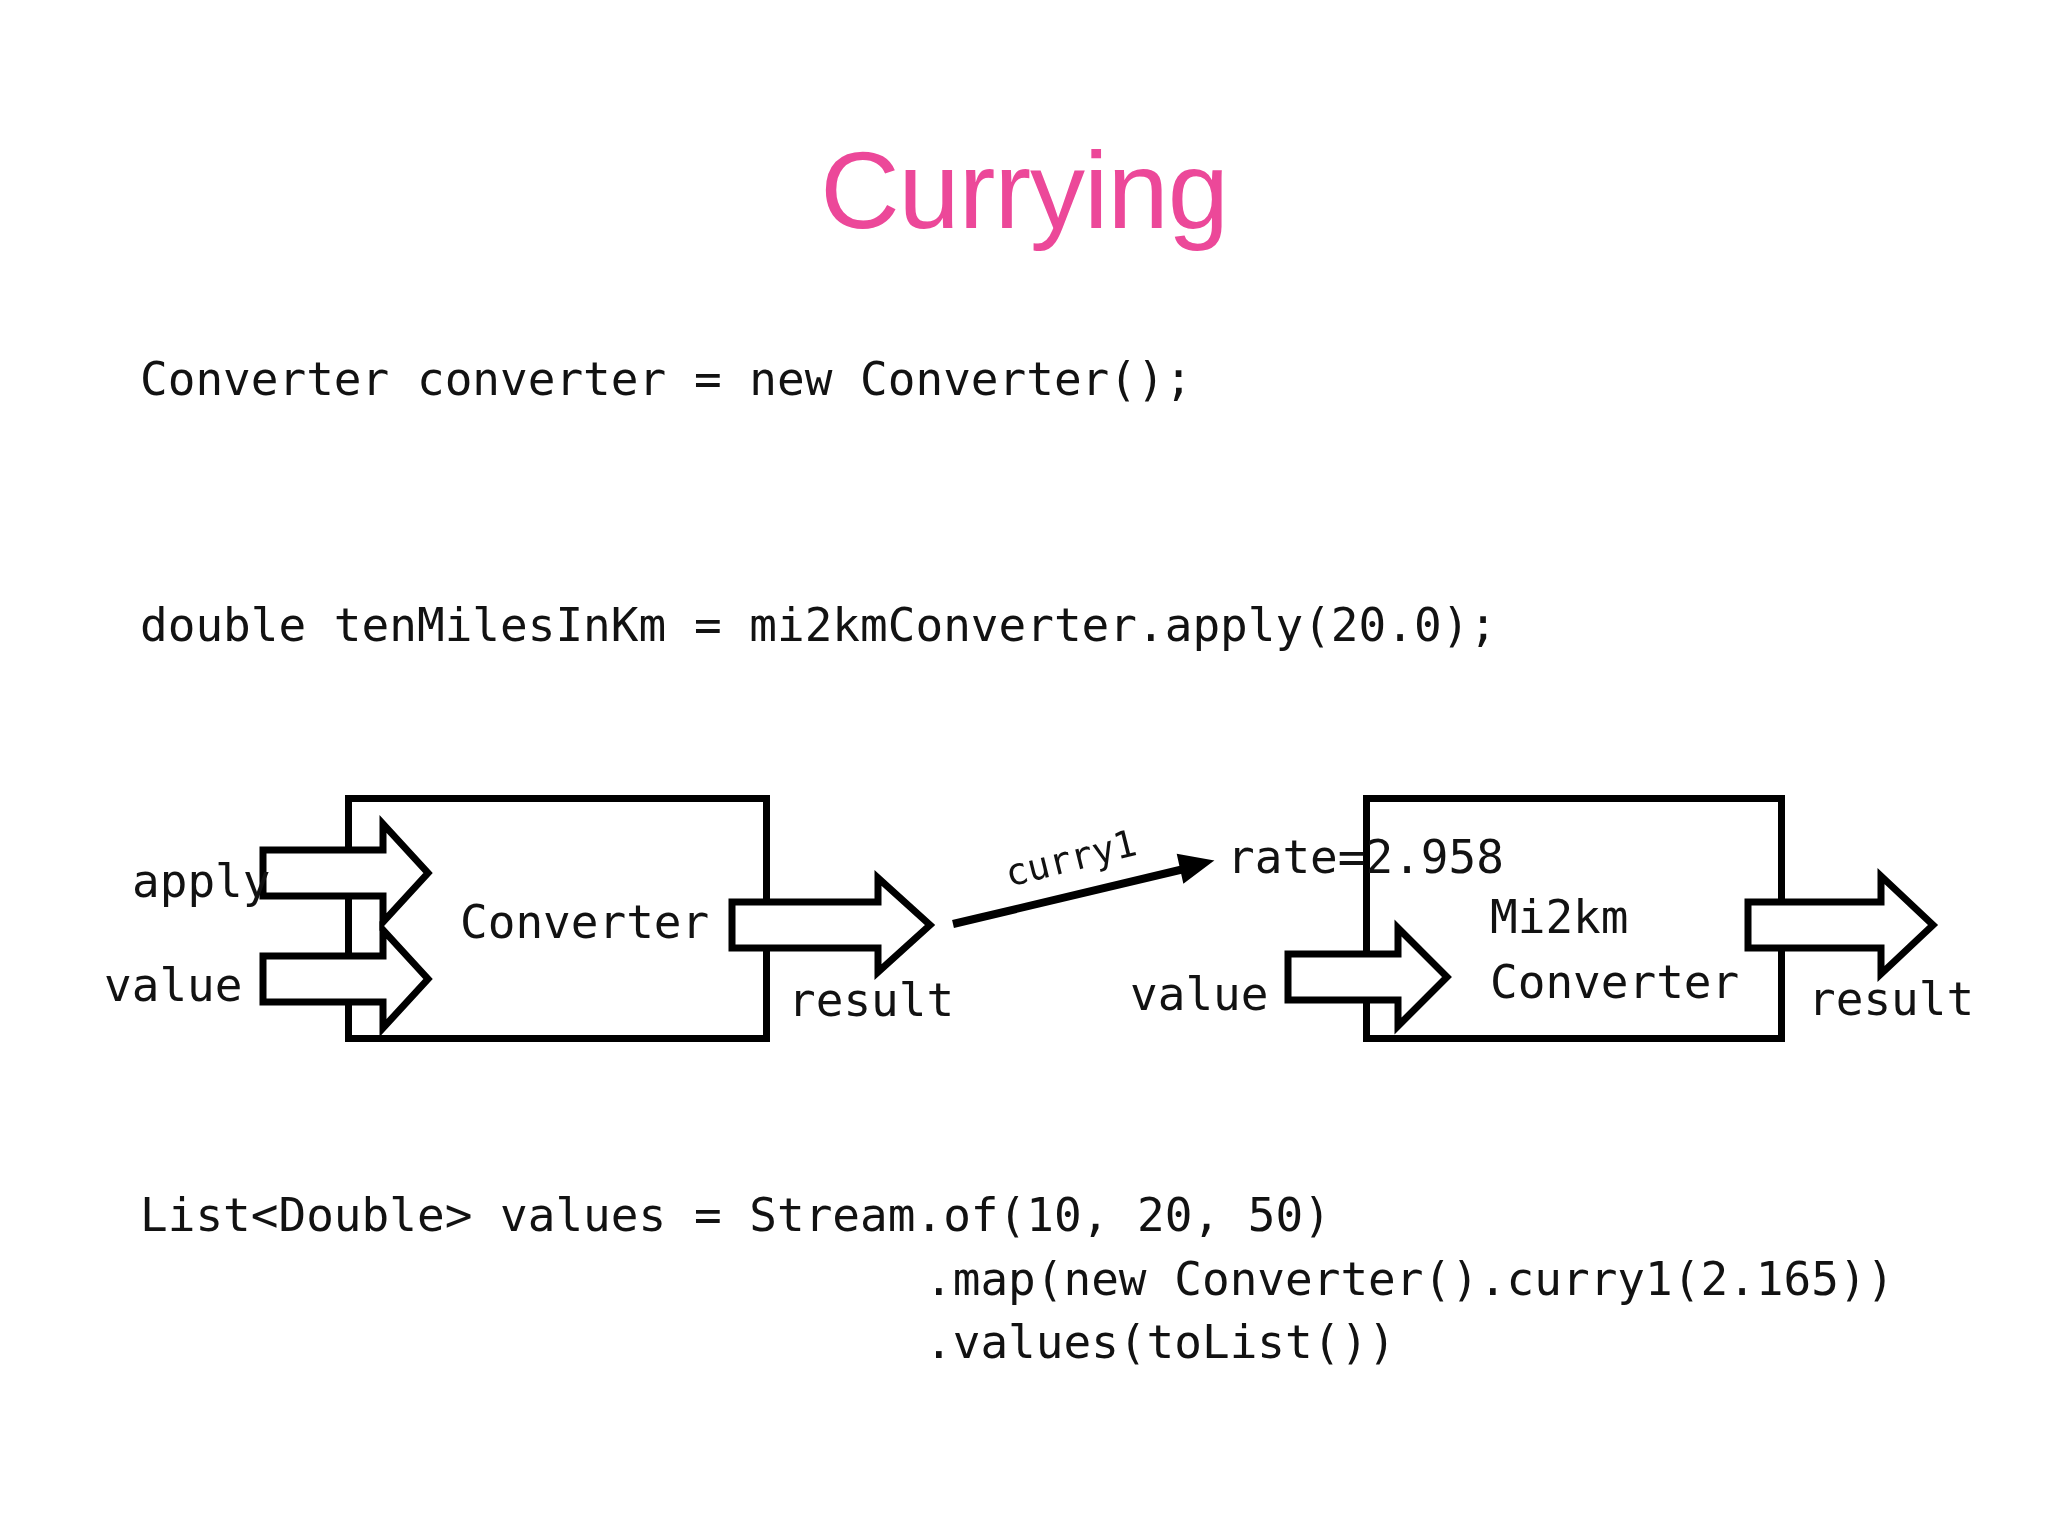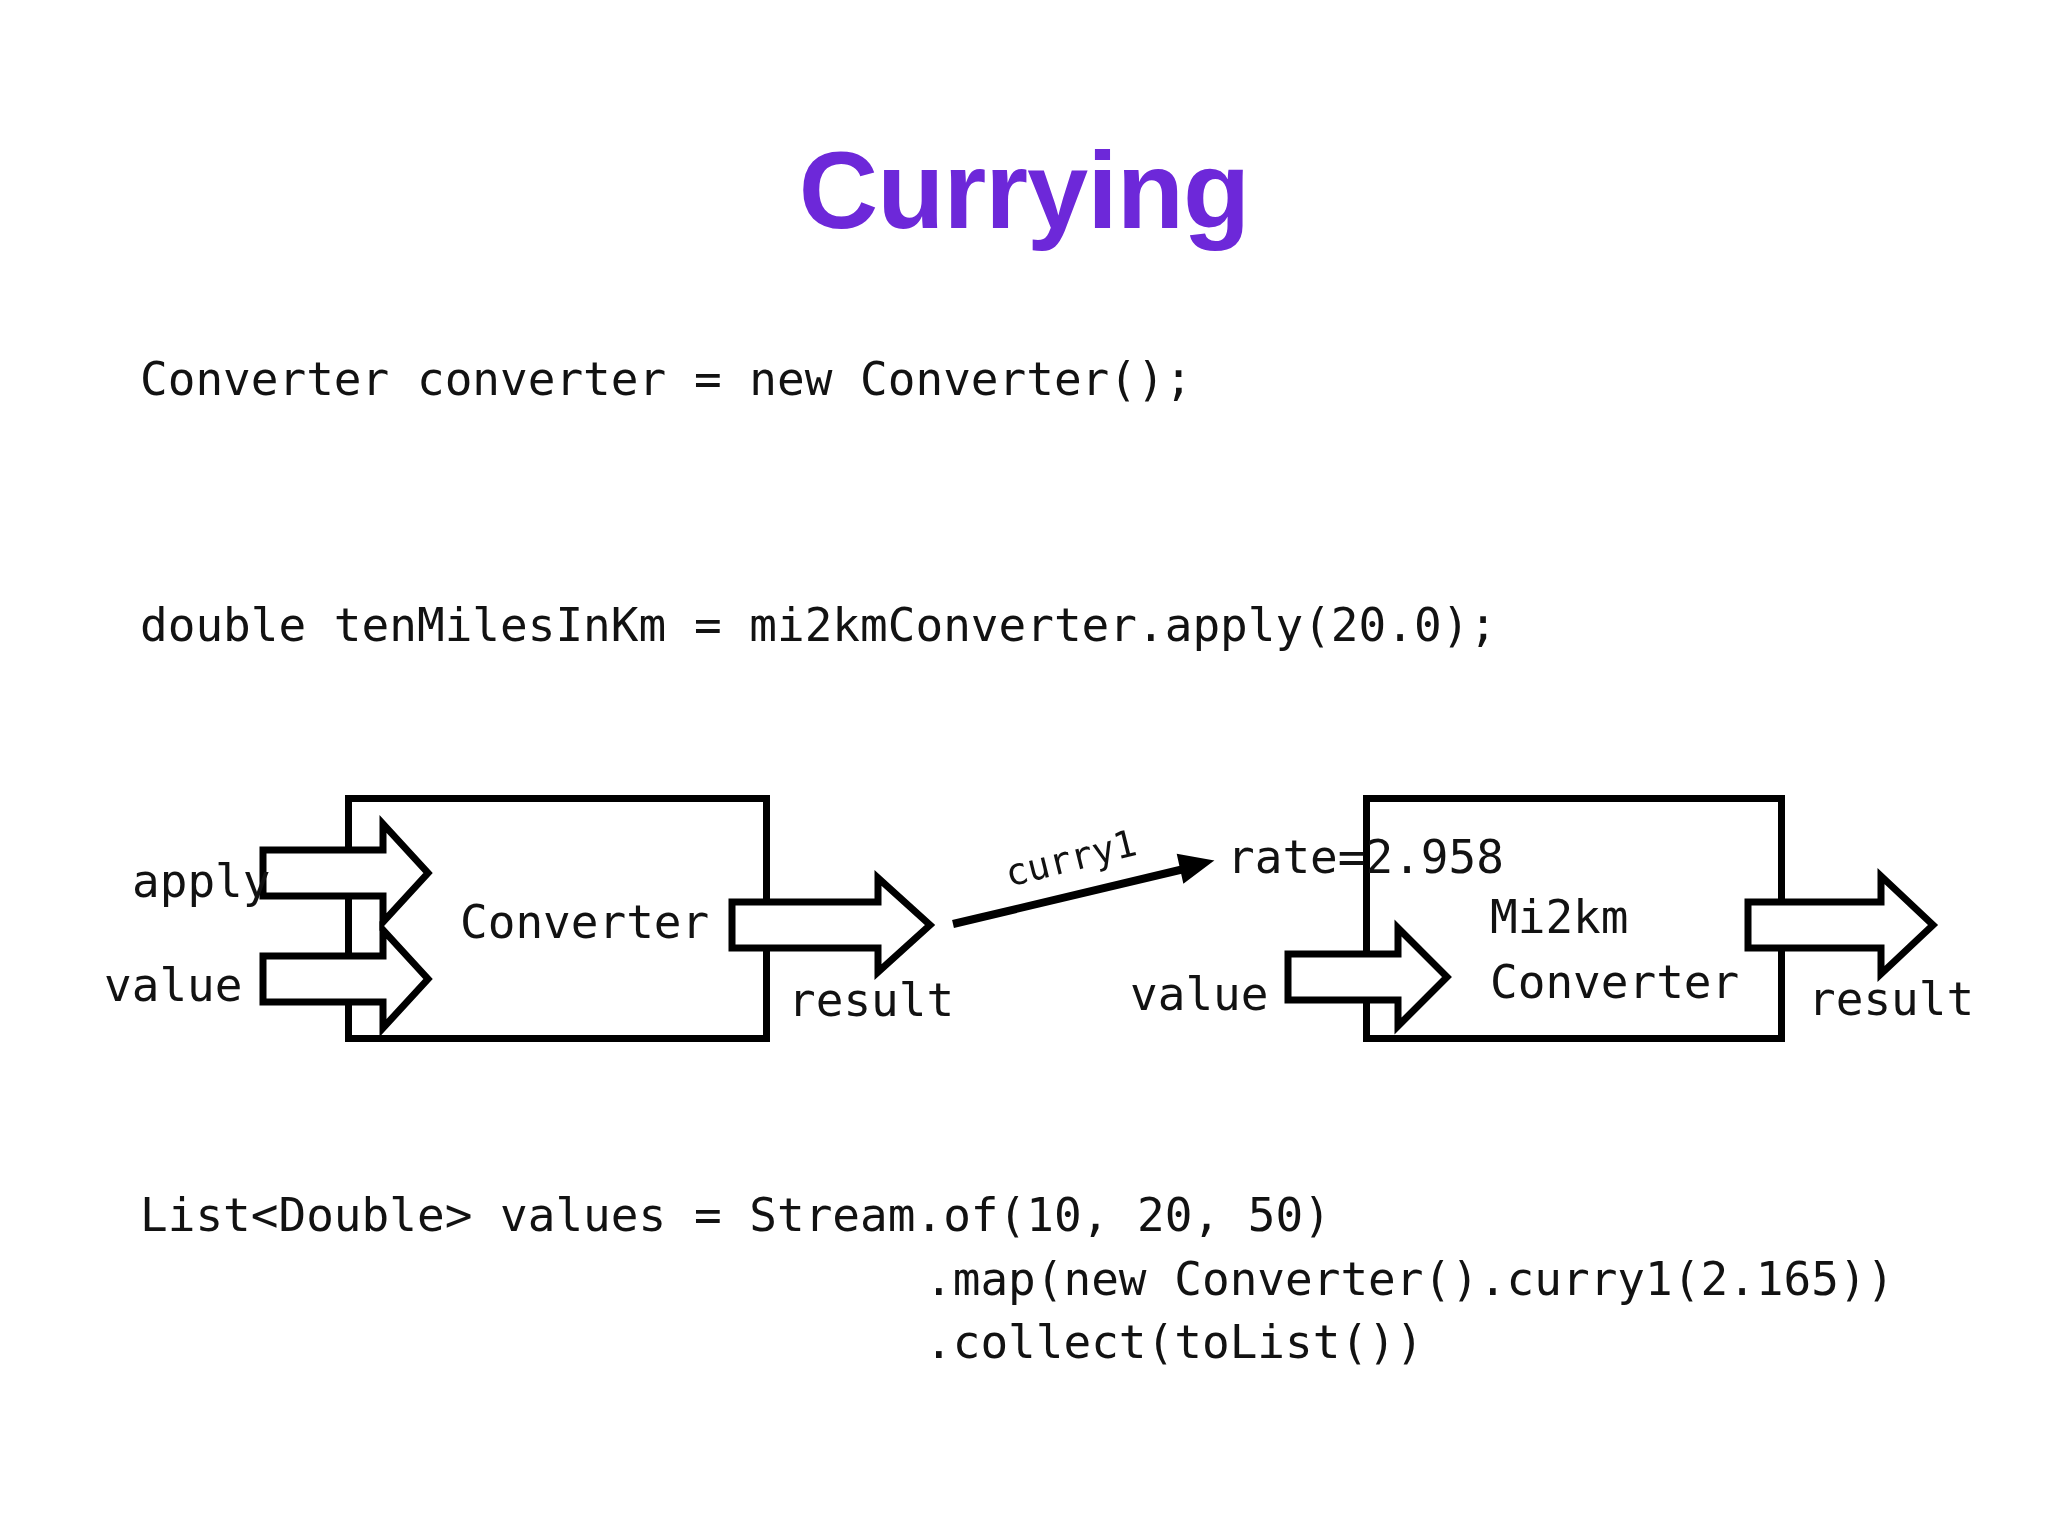--- a/index.html
+++ b/index.html
@@ -9,24 +9,24 @@
     background:#ffffff;
     overflow:hidden;
     font-family:"DejaVu Sans Mono","Liberation Mono",monospace;
     color:#111111;
   }
   .abs{position:absolute;white-space:pre;}
   #title{
     left:0;top:135px;width:2048px;
     text-align:center;
     font-family:"Liberation Sans","DejaVu Sans",sans-serif;
-    font-weight:700;
+    font-weight:400;
     font-size:110px;
     line-height:110px;
-    color:#6d28d9;
+    color:#ec4899;
     letter-spacing:-1px;
   }
   .code{
     font-size:46px;
     line-height:46px;
     color:#121212;
     margin-left:32px;
   }
   .dlabel{
     font-size:46px;
@@ -47,21 +47,21 @@
 <div id="slide">
 
   <div id="title" class="abs">Currying</div>
 
   <div class="abs code" style="left:108px;top:356px">Converter converter = new Converter();</div>
 
   <div class="abs code" style="left:108px;top:602px">double tenMilesInKm = mi2kmConverter.apply(20.0);</div>
 
   <div class="abs code" style="left:108px;top:1192px">List&lt;Double&gt; values = Stream.of(10, 20, 50)</div>
   <div class="abs code" style="left:893px;top:1256px">.map(new Converter().curry1(2.165))</div>
-  <div class="abs code" style="left:893px;top:1319px">.collect(toList())</div>
+  <div class="abs code" style="left:893px;top:1319px">.values(toList())</div>
 
   <svg id="diagram-svg" width="2048" height="1536" viewBox="0 0 2048 1536">
 
     <rect x="348.5" y="798.5" width="418" height="240" fill="none" stroke="#000" stroke-width="7"></rect>
     <rect x="1366.5" y="798.5" width="415" height="240" fill="none" stroke="#000" stroke-width="7"></rect>
 
     <polygon points="263,850 383,850 383,824 428,873 383,922 383,896 263,896" fill="#fff" stroke="#000" stroke-width="7" stroke-linejoin="miter"></polygon>
     <polygon points="263,956 383,956 383,930 428,979 383,1028 383,1002 263,1002" fill="#fff" stroke="#000" stroke-width="7" stroke-linejoin="miter"></polygon>
 
     <polygon points="732,902 878,902 878,878 930,925 878,972 878,948 732,948" fill="#fff" stroke="#000" stroke-width="7" stroke-linejoin="miter"></polygon>

